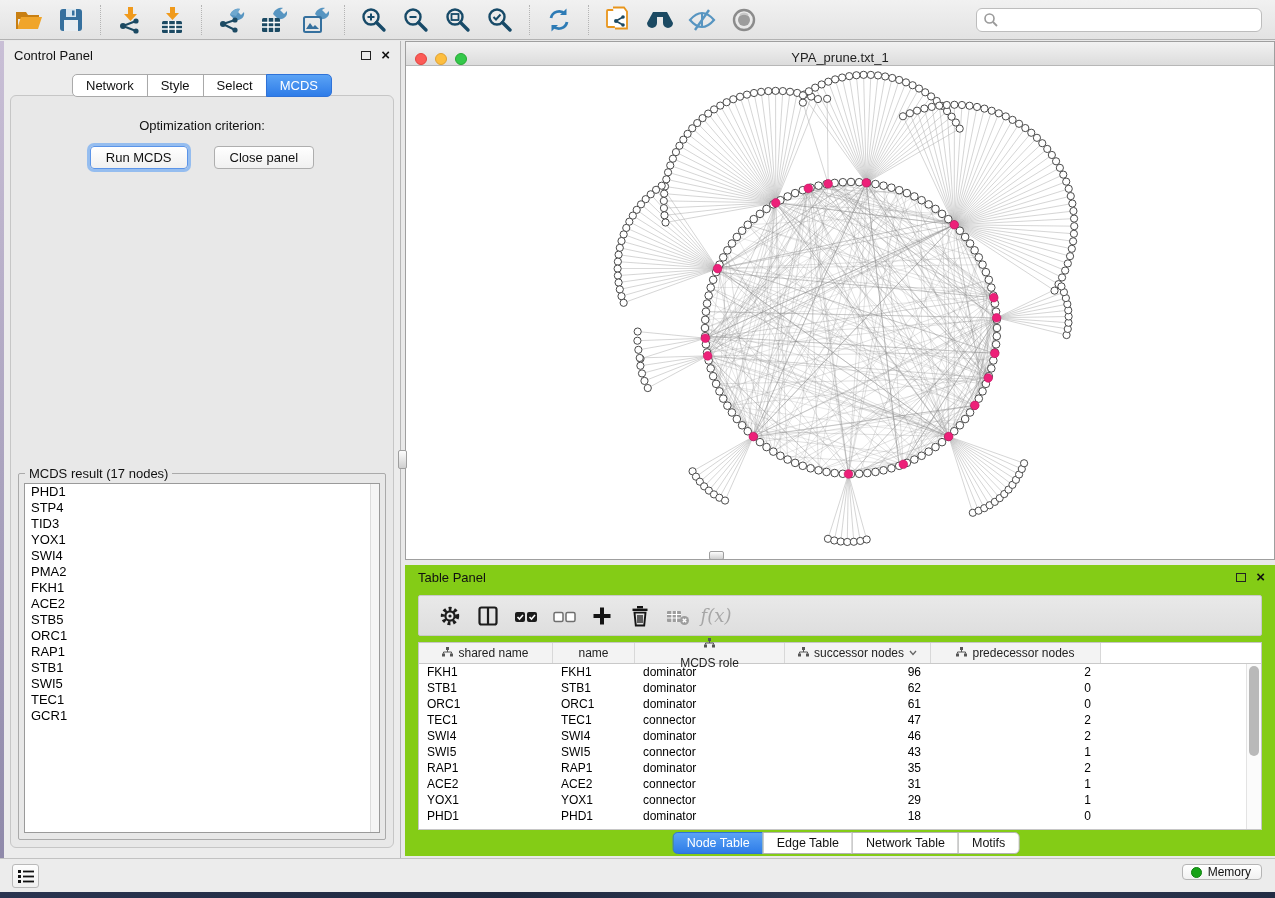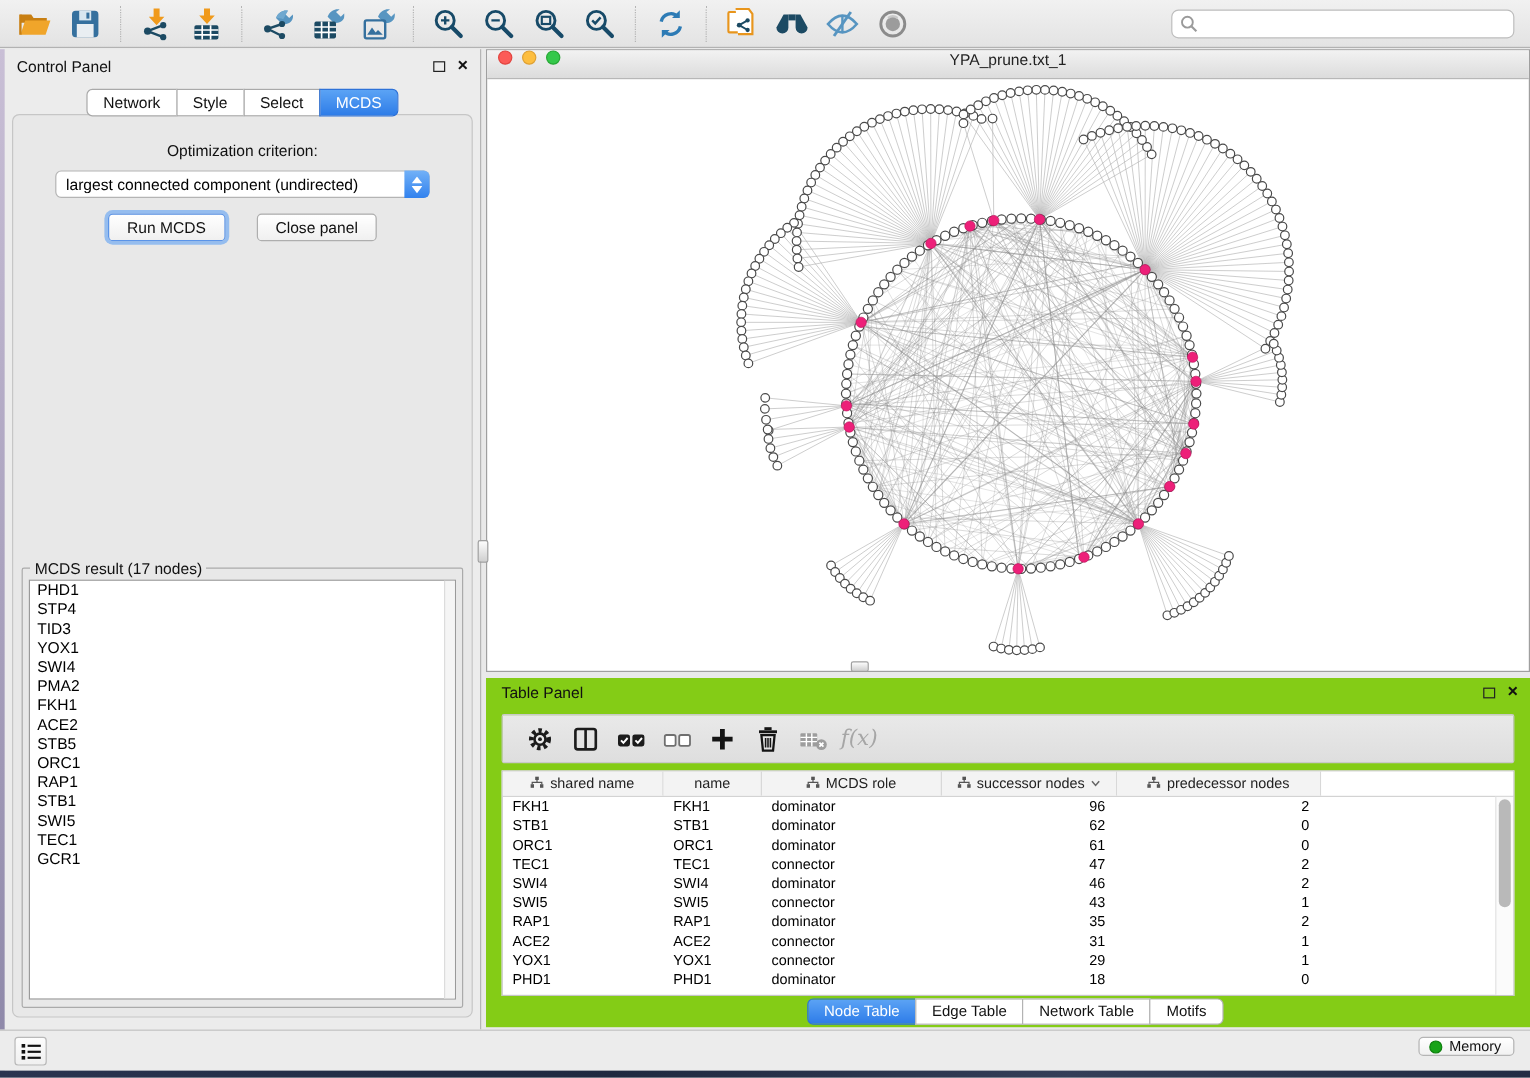--- a/index.html
+++ b/index.html
@@ -55,21 +55,21 @@
 
   .v-splitter { position:absolute; left:398px; top:450px; width:9px; height:19px;
     background:linear-gradient(#fdfdfd,#cfcfcf); border:1px solid #9f9f9f; border-radius:2px; z-index:3; }
   .h-splitter { position:absolute; left:709px; top:551px; width:15px; height:9px;
     background:linear-gradient(#fdfdfd,#cfcfcf); border:1px solid #9f9f9f; border-radius:2px; z-index:3; }
 
   
   .network-window { position:absolute; left:405px; top:41px; width:870px; height:519px;
     background:#fff; border:1px solid #9f9f9f; }
   .net-titlebar { height:24px; background:linear-gradient(#f2f2f2,#dcdcdc); border-bottom:1px solid #b7b7b7;
-    display:flex; align-items:flex-start; position:relative; }
+    display:flex; align-items:flex-end; position:relative; }
   .tl { width:12px; height:12px; border-radius:50%; margin-left:8px; }
   .tl.red { background:#fc5b57; border:1px solid #e2443f; margin-left:9px; }
   .tl.yellow { background:#fdbe3f; border:1px solid #dfa133; }
   .tl.green { background:#34c84a; border:1px solid #26a834; }
   .net-title { position:absolute; left:0; right:0; text-align:center; font-size:13px; color:#222; }
   #net-canvas { position:absolute; left:0; top:24px; }
 
   
   .table-panel { position:absolute; left:405px; top:565px; width:870px; height:291px; background:#84cc16; }
   .tp-header { height:24px; display:flex; align-items:center; padding:0 10px 0 13px; font-size:13px; color:#111; }
@@ -257,31 +257,20 @@
     <span class="close-ic">×</span>
   </div>
   <div class="cp-tabs" id="cp-tabs">
       <span class="tab">Network</span>
       <span class="tab">Style</span>
       <span class="tab">Select</span>
       <span class="tab active">MCDS</span>
     </div>
   <div class="cp-inner">
     <div class="opt-label">Optimization criterion:</div>
-    <div class="dropdown">
-      <span class="val">largest connected component (undirected)</span>
-      <span class="stepper">
-        <svg width="9" height="6" viewBox="0 0 9 6">
-            <path d="M4.5 0 9 6H0z" fill="#fff"></path>
-          </svg>
-        <svg width="9" height="6" viewBox="0 0 9 6">
-            <path d="M4.5 6 0 0h9z" fill="#fff"></path>
-          </svg>
-      </span>
-    </div>
     <div class="btn-row">
       <button class="btn focused">Run MCDS</button>
       <button class="btn">Close panel</button>
     </div>
     <fieldset class="result-box">
       <legend>MCDS result (17 nodes)</legend>
       <div class="result-list" id="mcds-list">
           <div class="result-item">PHD1</div>
           <div class="result-item">STP4</div>
           <div class="result-item">TID3</div>
@@ -1192,21 +1181,21 @@
               <rect x="4" y="0" width="3" height="3" fill="#555"></rect>
               <rect x="0" y="6.5" width="3" height="3" fill="#555"></rect>
               <rect x="8" y="6.5" width="3" height="3" fill="#555"></rect>
               <path d="M5.5 3v2M1.5 6.5V5h8v1.5" stroke="#555" fill="none"></path>
             </svg></span>
           <span>shared name</span>
         </div>
         <div class="th" style="width: 82px;">
           <span>name</span>
         </div>
-        <div class="th" style="width: 150px;">
+        <div class="th" style="width: 150px; flex-direction: column;">
           <span><svg width="11" height="10" viewBox="0 0 11 10">
               <rect x="4" y="0" width="3" height="3" fill="#555"></rect>
               <rect x="0" y="6.5" width="3" height="3" fill="#555"></rect>
               <rect x="8" y="6.5" width="3" height="3" fill="#555"></rect>
               <path d="M5.5 3v2M1.5 6.5V5h8v1.5" stroke="#555" fill="none"></path>
             </svg></span>
           <span>MCDS role</span>
         </div>
         <div class="th" style="width: 146px;">
           <span><svg width="11" height="10" viewBox="0 0 11 10">

